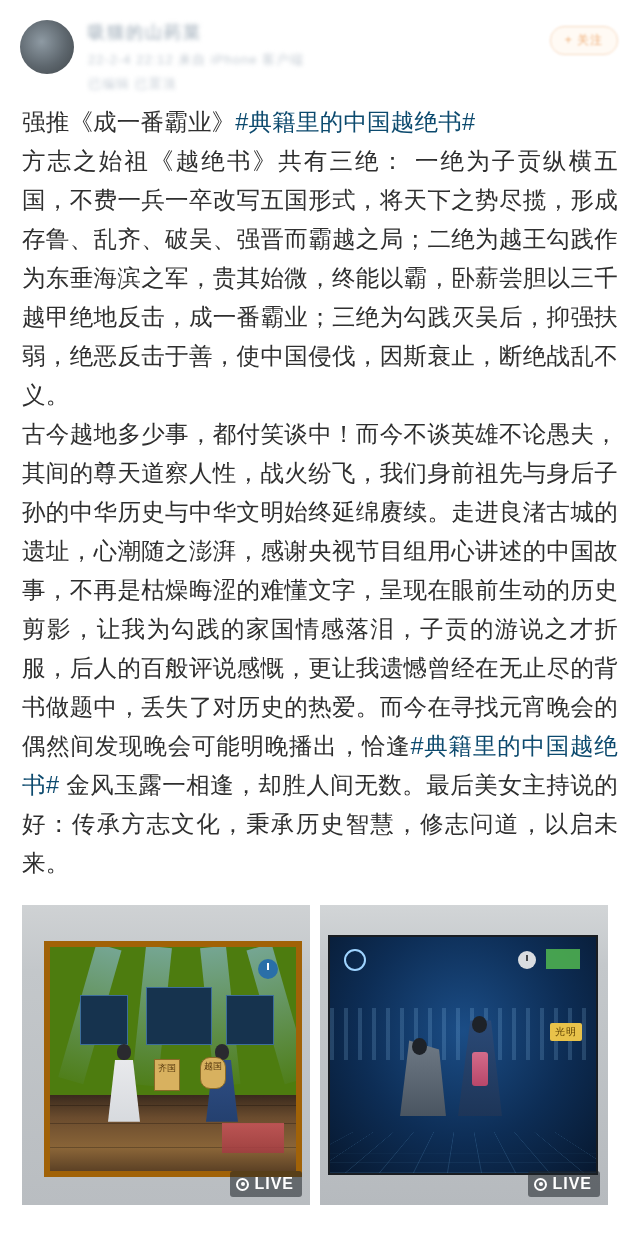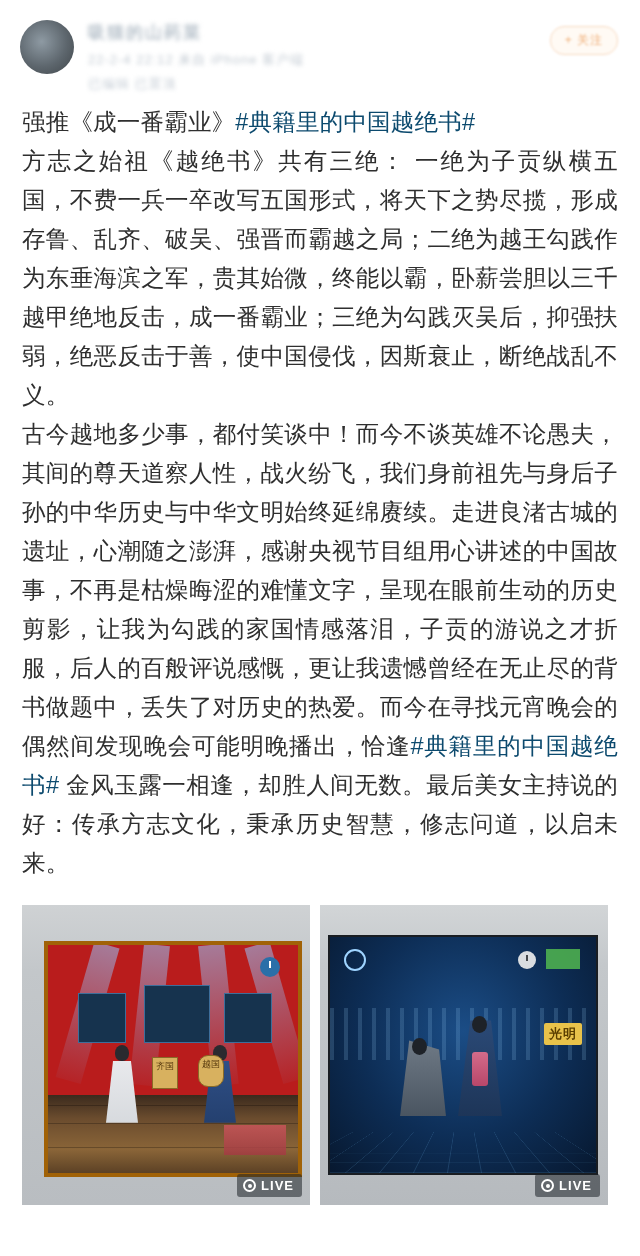--- a/index.html
+++ b/index.html
@@ -114,22 +114,22 @@
     position: absolute;
     inset: 0;
     background: linear-gradient(180deg, #cfd2d4 0%, #c3c7ca 22%, #b9bdc1 100%);
   }
   .p1-tv {
     position: absolute;
     left: 22px;
     top: 36px;
     right: 8px;
     bottom: 28px;
-    background: #b91c1c;
-    border: 4px solid #a16207;
+    background: #4d7c0f;
+    border: 6px solid #a16207;
     overflow: hidden;
   }
   .p1-stagefloor {
     position: absolute;
     left: 0; right: 0; bottom: 0;
     height: 34%;
     background: linear-gradient(180deg, #3a2a1d 0%, #6b4c2e 30%, #8a6538 70%, #5c4125 100%);
   }
   .p1-floorline {
     position: absolute;
@@ -282,25 +282,24 @@
     width: 16px; height: 34px;
     background: linear-gradient(180deg,#d46b8a,#b8476a);
     border-radius: 3px;
   }
   .p2-badge {
     position: absolute;
     right: 14px;
     top: 86px;
     background: #e8c24a;
     color: #5a3e00;
-    font-size: 13px;
+    font-size: 10px;
     padding: 2px 5px;
     border-radius: 2px;
     letter-spacing: 1px;
-    font-weight: bold;
   }
   .p2-logo-left {
     position: absolute;
     left: 14px;
     top: 12px;
     width: 18px;
     height: 18px;
     border-radius: 50%;
     border: 2px solid #9fd4ff;
   }
@@ -353,21 +352,21 @@
   .live-dot::after {
     content: "";
     position: absolute;
     left: 2.5px; top: 2.5px;
     width: 4px; height: 4px;
     border-radius: 50%;
     background: #ffffff;
   }
   .live-text {
     color: #ffffff;
-    font-size: 13px;
+    font-size: 16px;
     letter-spacing: 1px;
     font-weight: bold;
   }
 </style>
 </head>
 <body>
 
 <div class="post-header">
   <div class="avatar"></div>
   <div class="header-text">

